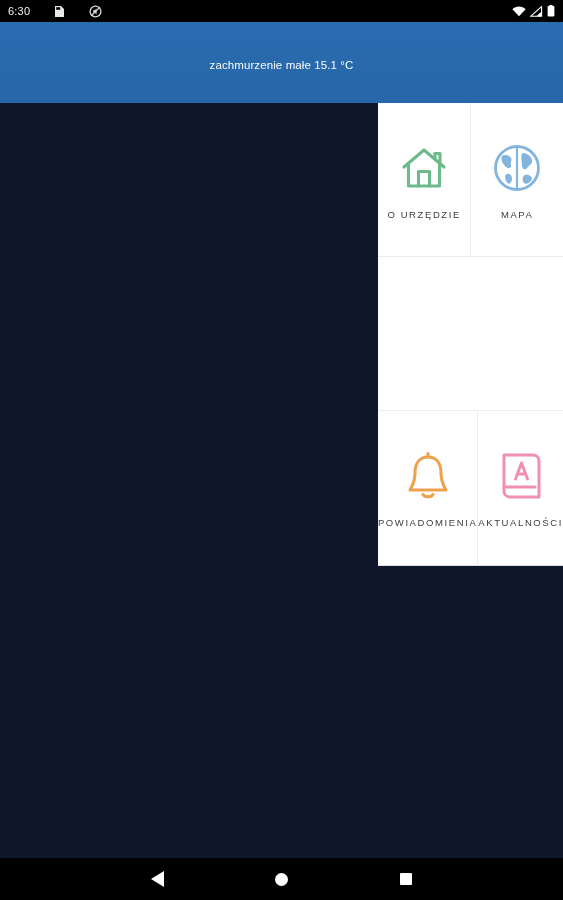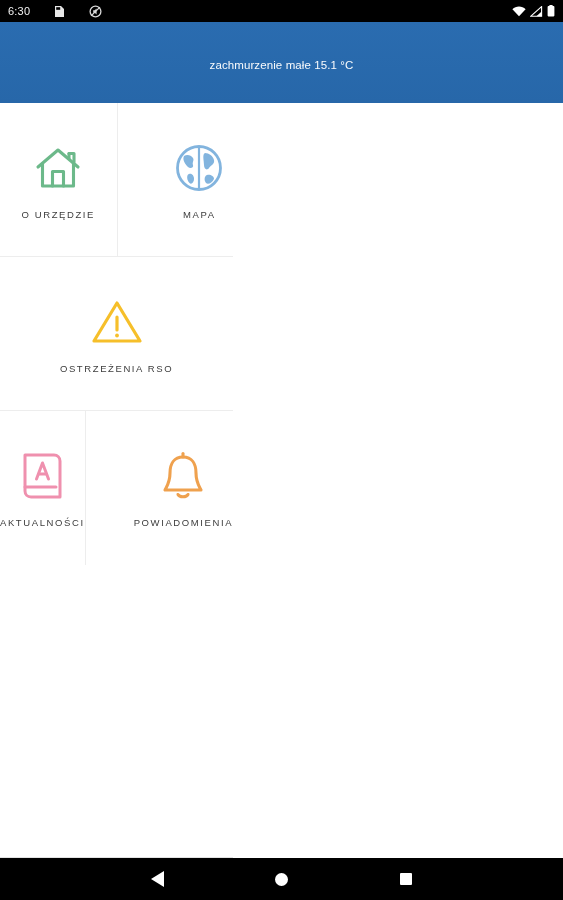--- a/index.html
+++ b/index.html
@@ -89,20 +89,22 @@
     opacity: 0.97;
     margin-top: 3px;
   }
 
   
   .content {
     flex: 1 1 auto;
     background: #0f172a;
     overflow: hidden;
     display: flex;
+    flex-direction: column;
+    align-items: flex-end;
   }
   .grid-area {
     background: #ffffff;
     border-bottom: 1px solid #e2e2e2;
   }
   .grid-row {
     display: flex;
     height: 154px;
     border-bottom: 1px solid #ededed;
   }
@@ -111,21 +113,21 @@
   .tile {
     flex: 1 1 50%;
     display: flex;
     flex-direction: column;
     align-items: center;
     justify-content: center;
     cursor: pointer;
     background: #ffffff;
     position: relative;
   }
-  .tile + .tile { border-left: 1px solid #ededed; padding-left: 48px; }
+  .tile + .tile { border-left: 1px solid #ededed; }
   .tile.full { flex: 1 1 100%; }
 
   .tile-icon {
     width: 56px;
     height: 56px;
     display: flex;
     align-items: center;
     justify-content: center;
     margin-bottom: 14px;
   }
@@ -249,59 +251,49 @@
                 <path d="M33 32 C36 31 40 33 40 36 C38 40 34 42 32 40 C30 38 30 33 33 32 Z"></path>
               </g>
             </svg>
           </div>
           <div class="tile-label">MAPA</div>
         </div>
       </div>
 
       <div class="grid-row">
 
+      </div>
+
+      <div class="grid-row">
         <div class="tile">
           <div class="tile-icon">
-            <svg width="54" height="50" viewBox="0 0 54 50">
-              <path d="M27 6 L50 44 H4 Z" fill="none" stroke="#f6bf2a" stroke-width="3.2" stroke-linejoin="round"></path>
-              <line x1="27" y1="20" x2="27" y2="33" stroke="#f6bf2a" stroke-width="3.2" stroke-linecap="round"></line>
-              <circle cx="27" cy="38.5" r="1.9" fill="#f6bf2a"></circle>
+            <svg width="50" height="54" viewBox="0 0 50 54">
+              <g fill="none" stroke="#efa14e" stroke-width="3.1" stroke-linejoin="round" stroke-linecap="round">
+                <path d="M25 8 C16 8 12 15 12 24 C12 33 9 37 7 41 H43 C41 37 38 33 38 24 C38 15 34 8 25 8 Z"></path>
+                <path d="M25 4.5 V8"></path>
+                <path d="M20 45.5 C21.5 48.5 28.5 48.5 30 45.5"></path>
+              </g>
             </svg>
           </div>
-          <div class="tile-label">OSTRZEŻENIA RSO</div>
+          <div class="tile-label">POWIADOMIENIA</div>
         </div>
-      </div>
-
-      <div class="grid-row">
+
         <div class="tile">
           <div class="tile-icon">
             <svg width="48" height="54" viewBox="0 0 48 54">
               <g fill="none" stroke="#ef90ae" stroke-width="3" stroke-linejoin="round" stroke-linecap="round">
                 <path d="M7 6 H36 C39.5 6 42 8.5 42 12 V48 H13 C9.5 48 7 45.5 7 42 Z"></path>
                 <path d="M7 38 H38"></path>
                 <path d="M18.5 30 L24.5 14 L30.5 30"></path>
                 <path d="M20.8 25 H28.2"></path>
               </g>
             </svg>
           </div>
           <div class="tile-label">AKTUALNOŚCI</div>
         </div>
-
-        <div class="tile">
-          <div class="tile-icon">
-            <svg width="50" height="54" viewBox="0 0 50 54">
-              <g fill="none" stroke="#efa14e" stroke-width="3.1" stroke-linejoin="round" stroke-linecap="round">
-                <path d="M25 8 C16 8 12 15 12 24 C12 33 9 37 7 41 H43 C41 37 38 33 38 24 C38 15 34 8 25 8 Z"></path>
-                <path d="M25 4.5 V8"></path>
-                <path d="M20 45.5 C21.5 48.5 28.5 48.5 30 45.5"></path>
-              </g>
-            </svg>
-          </div>
-          <div class="tile-label">POWIADOMIENIA</div>
-        </div>
       </div>
 
 
     </div>
 
     <div class="filler"></div>
   </div>
 
   <div class="nav-bar">
     <div class="nav-btn">

